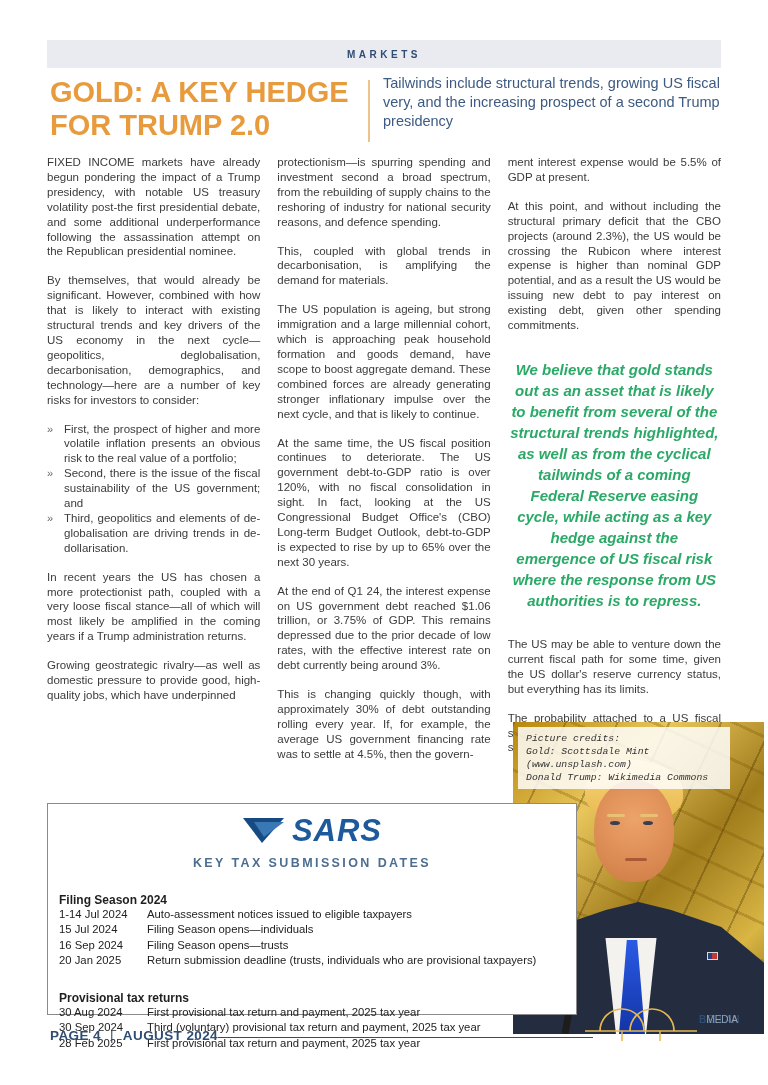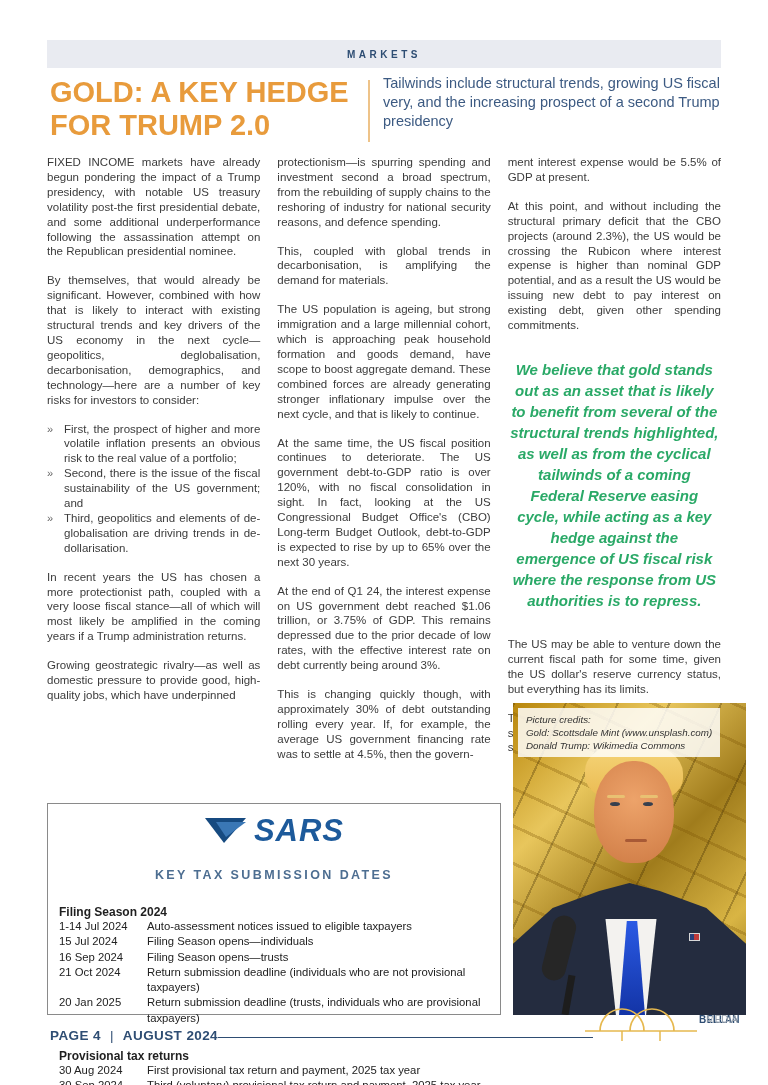--- a/index.html
+++ b/index.html
@@ -33,25 +33,26 @@
   .bullet { display:flex; }
   .bullet .marker { width:17px; flex:0 0 17px; color:#666; font-size:11px; line-height:14.9px; }
   .bullet .btext { flex:1; font-size:11.5px; line-height:14.9px; text-align:justify; }
   .pull-quote {
     margin:26px 2px; font-size:15px; line-height:21px; font-style:italic; font-weight:700;
     color:#2aa967; text-align:center;
   }
 
   
   .photo {
-    position:absolute; left:513px; top:703px; width:233px; height:312px; overflow:hidden;
+    position:absolute; left:513px; top:722px; width:251px; height:312px; overflow:hidden;
     background:
       repeating-linear-gradient(115deg, rgba(60,40,0,0.30) 0 2px, rgba(0,0,0,0) 2px 47px),
       repeating-linear-gradient(25deg, rgba(120,80,0,0.28) 0 3px, rgba(0,0,0,0) 3px 34px),
       linear-gradient(135deg, #b8860b 0%, #e8c65c 28%, #a07c1c 55%, #d9b544 80%, #8a6a16 100%);
+    font-family: Liberation Mono, monospace;
   }
   .credits {
     position:absolute; left:5px; top:5px; padding:5px 8px; max-width:196px;
     background:rgba(255,255,255,0.84); font-size:9.8px; line-height:13px;
     font-style:italic; color:#333;
   }
   .tr-hair { position:absolute; left:72px; top:38px; width:98px; height:62px;
     background:linear-gradient(#f6d77c,#e9b84e); border-radius:55% 60% 45% 50%; }
   .tr-face { position:absolute; left:81px; top:58px; width:80px; height:102px;
     background:radial-gradient(circle at 50% 38%, #eda36a, #d3814a 85%); border-radius:48% 48% 46% 46%; }
@@ -65,26 +66,26 @@
   .tr-tie { position:absolute; left:106px; bottom:0; width:26px; height:94px;
     background:linear-gradient(#2a5ae4,#1334a6); clip-path:polygon(30% 0, 70% 0, 100% 100%, 0 100%); }
   .tr-pin { position:absolute; right:46px; bottom:74px; width:9px; height:6px;
     background:linear-gradient(90deg,#28407c 40%, #c03a3a 40%); border:1px solid #d8d8d8; }
   .tr-mic { position:absolute; left:34px; bottom:34px; width:24px; height:66px; background:#262626;
     border-radius:12px; transform:rotate(14deg); }
   .tr-mic-stem { position:absolute; left:52px; bottom:0; width:7px; height:40px; background:#1d1d1d; transform:rotate(10deg); }
 
   
   .sars-box {
-    position:absolute; left:47px; top:803px; width:454px; height:212px;
+    position:absolute; left:47px; top:803px; width:530px; height:212px;
     border:1px solid #8a8a8a; box-sizing:border-box; background:#fff; padding:7px 11px 0 11px;
   }
   .sars-logo-row { display:flex; align-items:center; justify-content:center; gap:6px; height:40px; }
   .sars-word { font-size:31px; font-weight:700; font-style:italic; color:#1d5a9b; letter-spacing:1px; }
-  .sars-heading { text-align:center; margin-top:17px; font-size:12.5px; font-weight:700;
+  .sars-heading { text-align:center; margin-top:5px; font-size:12.5px; font-weight:700;
     letter-spacing:2.4px; color:#4d6e91; }
   .sars-section-title { margin-top:23px; font-size:12px; font-weight:700; color:#1f1f1f; }
   .sars-row { display:grid; grid-template-columns:88px 1fr; font-size:11.3px; line-height:15.3px; color:#222; }
 
   
   .footer-text { position:absolute; left:50px; top:1028px; font-size:13.5px; font-weight:700;
     color:#2e4d73; letter-spacing:0.4px; }
   .footer-text .sep { margin:0 9px; font-weight:400; }
   .footer-line { position:absolute; left:218px; top:1037px; width:375px; height:1px; background:#2e4d73; }
   .bellan { position:absolute; left:585px; top:1003px;text-align:right; }
@@ -182,24 +183,20 @@
     </div>
     <div class="sars-row">
       <span>15 Jul 2024</span>
       <span>Filing Season opens—individuals</span>
     </div>
     <div class="sars-row">
       <span>16 Sep 2024</span>
       <span>Filing Season opens—trusts</span>
     </div>
     <div class="sars-row">
-      <span>21 Oct 2024</span>
-      <span>Return submission deadline (individuals who are not provisional taxpayers)</span>
-    </div>
-    <div class="sars-row">
       <span>20 Jan 2025</span>
       <span>Return submission deadline (trusts, individuals who are provisional taxpayers)</span>
     </div>
 
     <div class="sars-section-title">Provisional tax returns</div>
     <div class="sars-row">
       <span>30 Aug 2024</span>
       <span>First provisional tax return and payment, 2025 tax year</span>
     </div>
     <div class="sars-row">

